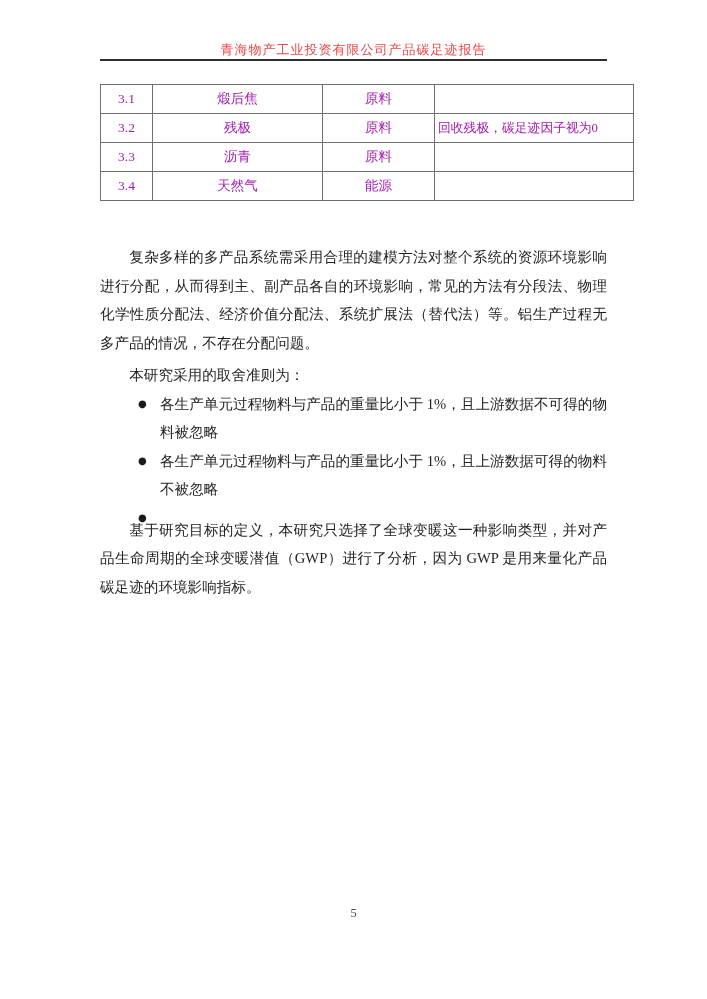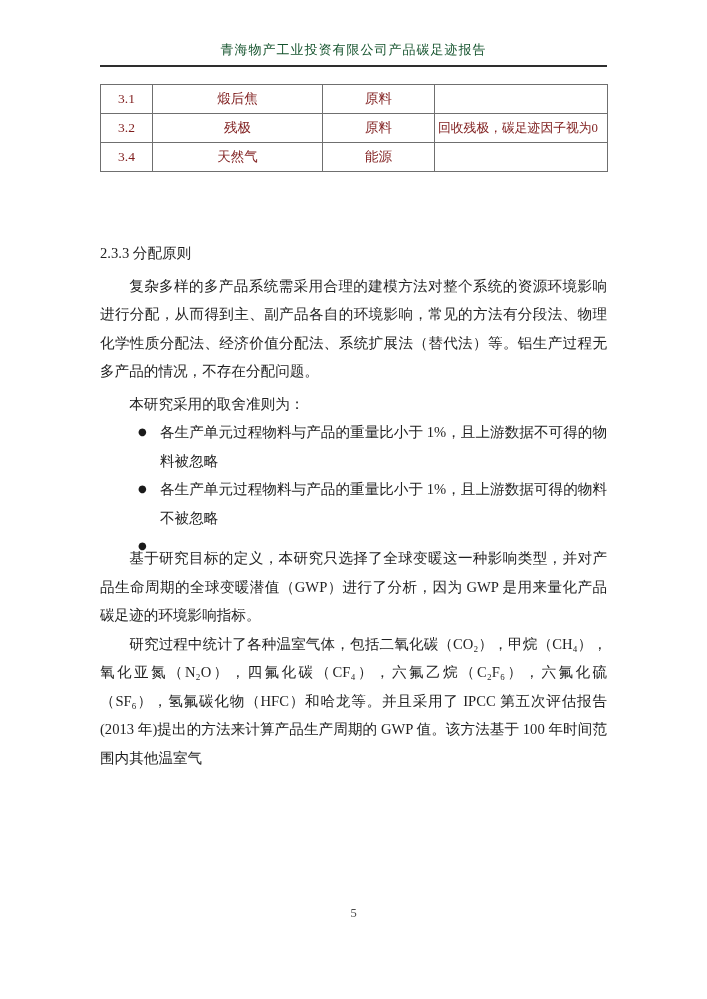--- a/index.html
+++ b/index.html
@@ -14,46 +14,45 @@
     overflow: hidden;
   }
   .header {
     position: absolute;
     left: 100px;
     top: 41px;
     width: 507px;
     text-align: center;
     font-size: 13px;
     letter-spacing: 1px;
-    color: #14532d;
-    padding-bottom: 6px;
+    color: #ef4444;
     border-bottom: 2px solid #2e2e2e;
   }
   table.materials-table {
     position: absolute;
     left: 100px;
     top: 84px;
     width: 507px;
     border-collapse: collapse;
     table-layout: fixed;
     font-size: 13.5px;
-    color: #7f1d1d;
+    color: #a21caf;
   }
   table.materials-table td {
     border: 1px solid #6f6f6f;
     height: 29px;
     text-align: center;
     vertical-align: middle;
     overflow: hidden;
     white-space: nowrap;
   }
   table.materials-table td.col-no   { width: 52px; }
   table.materials-table td.col-name { width: 170px; }
   table.materials-table td.col-type { width: 112px; }
-  table.materials-table td.col-note { width: 173px; text-align: left; padding-left: 3px; font-size: 12.8px; }
+  table.materials-table td.col-note { width: 199px; text-align: left; padding-left: 3px; font-size: 12.8px; }
   .body-text {
     position: absolute;
     left: 100px;
     top: 239px;
     width: 507px;
     font-size: 14.6px;
     line-height: 28.5px;
     text-align: justify;
   }
   .heading { text-align: left; }
@@ -100,48 +99,52 @@
         <td class="col-type">原料</td>
         <td class="col-note"></td>
       </tr>
       <tr>
         <td class="col-no">3.2</td>
         <td class="col-name">残极</td>
         <td class="col-type">原料</td>
         <td class="col-note">回收残极，碳足迹因子视为0</td>
       </tr>
       <tr>
+        <td class="col-no">3.3</td>
+        <td class="col-name">沥青</td>
+        <td class="col-type">原料</td>
+        <td class="col-note"></td>
+      </tr>
+      <tr>
         <td class="col-no">3.4</td>
         <td class="col-name">天然气</td>
         <td class="col-type">能源</td>
         <td class="col-note"></td>
       </tr>
     </tbody>
   </table>
 
   <div class="body-text">
 
-    <div class="heading">2.3.3 分配原则</div>
     <div class="para mt8">复杂多样的多产品系统需采用合理的建模方法对整个系统的资源环境影响进行分配，从而得到主、副产品各自的环境影响，常见的方法有分段法、物理化学性质分配法、经济价值分配法、系统扩展法（替代法）等。铝生产过程无多产品的情况，不存在分配问题。</div>
 
     <div class="para mt8">本研究采用的取舍准则为：</div>
 
     <div class="bullet">
       <span class="dot">●</span>
       <span>各生产单元过程物料与产品的重量比小于 1%，且上游数据不可得的物料被忽略</span>
     </div>
     <div class="bullet">
       <span class="dot">●</span>
       <span>各生产单元过程物料与产品的重量比小于 1%，且上游数据可得的物料不被忽略</span>
     </div>
     <div class="bullet">
       <span class="dot">●</span>
     </div>
 
 
     <div class="para mt4">基于研究目标的定义，本研究只选择了全球变暖这一种影响类型，并对产品生命周期的全球变暖潜值（GWP）进行了分析，因为 GWP 是用来量化产品碳足迹的环境影响指标。</div>
-    <div class="para">研究过程中统计了各种温室气体，包括二氧化碳（CO₂），甲烷（CH₄），氧化亚氮（N₂O），四氟化碳（CF₄），六氟乙烷（C₂F₆），六氟化硫（SF₆），氢氟碳化物（HFC）和哈龙等。并且采用了 IPCC 第五次评估报告(2013 年)提出的方法来计算产品生产周期的 GWP 值。该方法基于 100 年时间范围内其他温室气</div>
 
   </div>
 
   <div class="page-number">5</div>
 
 </div>
 
 </body></html>

